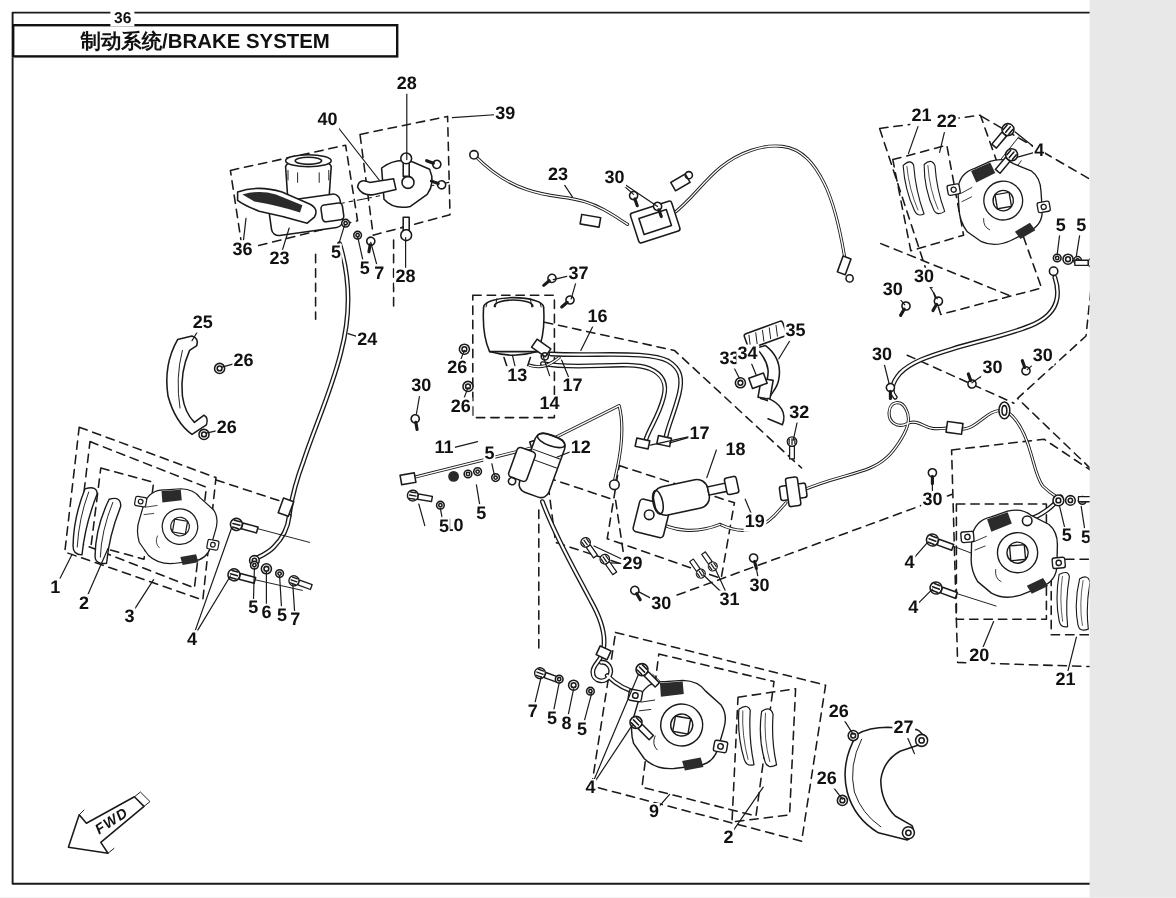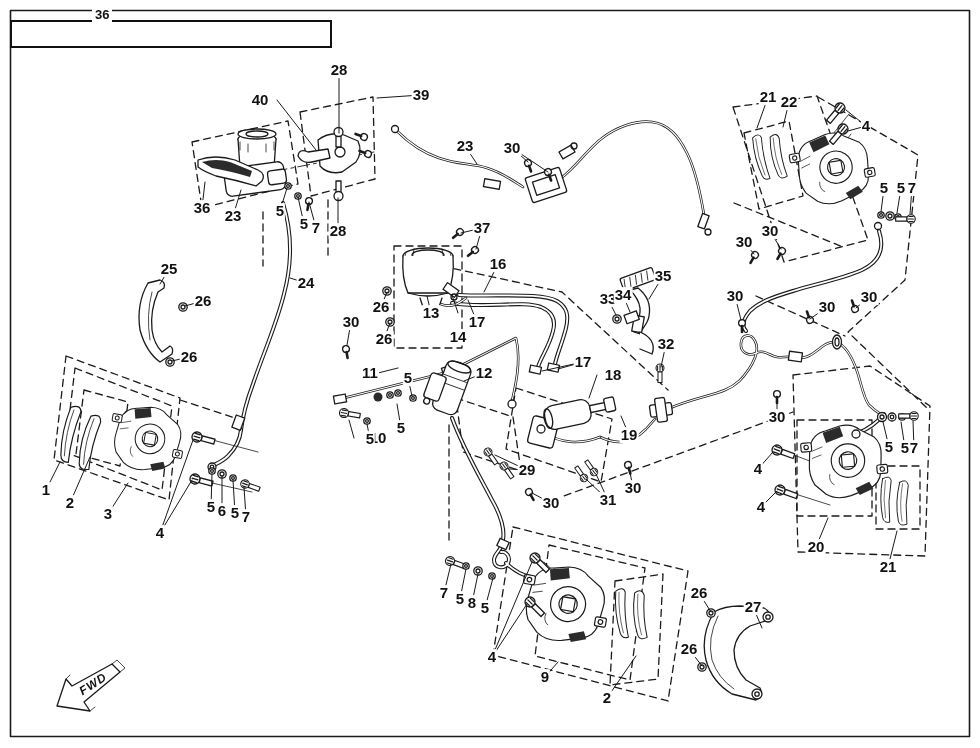--- a/index.html
+++ b/index.html
@@ -1,16 +1,16 @@
 <!DOCTYPE html>
 <html><head>
 <meta charset="utf-8">
 <style>
   html,body{margin:0;padding:0;background:#e8e8e8;}
-  .page{position:relative;width:980px;height:748px;background:#fff;overflow:hidden;
+  .page{position:relative;width:908px;height:748px;background:#fff;overflow:hidden;
         font-family:"Liberation Sans","DejaVu Sans",sans-serif;}
   svg.art{position:absolute;left:0;top:0;}
   .art path,.art rect,.art circle,.art ellipse,.art line,.art polygon,.art polyline{
     stroke:#1a1a1a;stroke-width:1.3;fill:none;stroke-linecap:round;stroke-linejoin:round;}
   .art .fw{fill:#fff;}
   .art .fd{fill:#2b2b2b;stroke:none;}
   .art .dashed{stroke-dasharray:7 5;stroke-width:1.1;fill:none;}
   .art .phantom{stroke-dasharray:12 4 3 4;stroke-width:.9;}
   .art .hose-o{stroke-width:4;fill:none;}
   .art .hose-i{stroke:#fff;stroke-width:1.8;fill:none;}
@@ -430,27 +430,28 @@
         <line x1="545" y1="677" x2="558" y2="662" class="leader"></line>
         <line x1="607" y1="698" x2="636" y2="656" class="leader"></line>
         <line x1="699" y1="593" x2="711" y2="612" class="leader"></line>
         <line x1="753" y1="607" x2="762" y2="628" class="leader"></line>
         <line x1="689" y1="649" x2="702" y2="666" class="leader"></line>
       </g>
 </svg>
 
 <div class="titlebox">
   <span class="secnum">36</span>
+  <span class="title-text">制动系统/BRAKE SYSTEM</span>
 </div>
 
 <div class="fwd-label">FWD</div>
 
 <div class="callout-layer" id="callout-layer">
       <div class="callout" style="left: 339px; top: 70px;">28</div>
-      <div class="callout" style="left: 260px; top: 100px; text-align: right;">40</div>
+      <div class="callout" style="left: 273px; top: 100px; text-align: right;">40</div>
       <div class="callout" style="left: 421px; top: 95px;">39</div>
       <div class="callout" style="left: 202px; top: 208px;">36</div>
       <div class="callout" style="left: 233px; top: 216px;">23</div>
       <div class="callout" style="left: 280px; top: 211px;">5</div>
       <div class="callout" style="left: 304px; top: 224px;">5</div>
       <div class="callout" style="left: 316px; top: 228px;">7</div>
       <div class="callout" style="left: 338px; top: 231px;">28</div>
       <div class="callout" style="left: 306px; top: 283px;">24</div>
       <div class="callout" style="left: 465px; top: 146px;">23</div>
       <div class="callout" style="left: 512px; top: 148px;">30</div>

